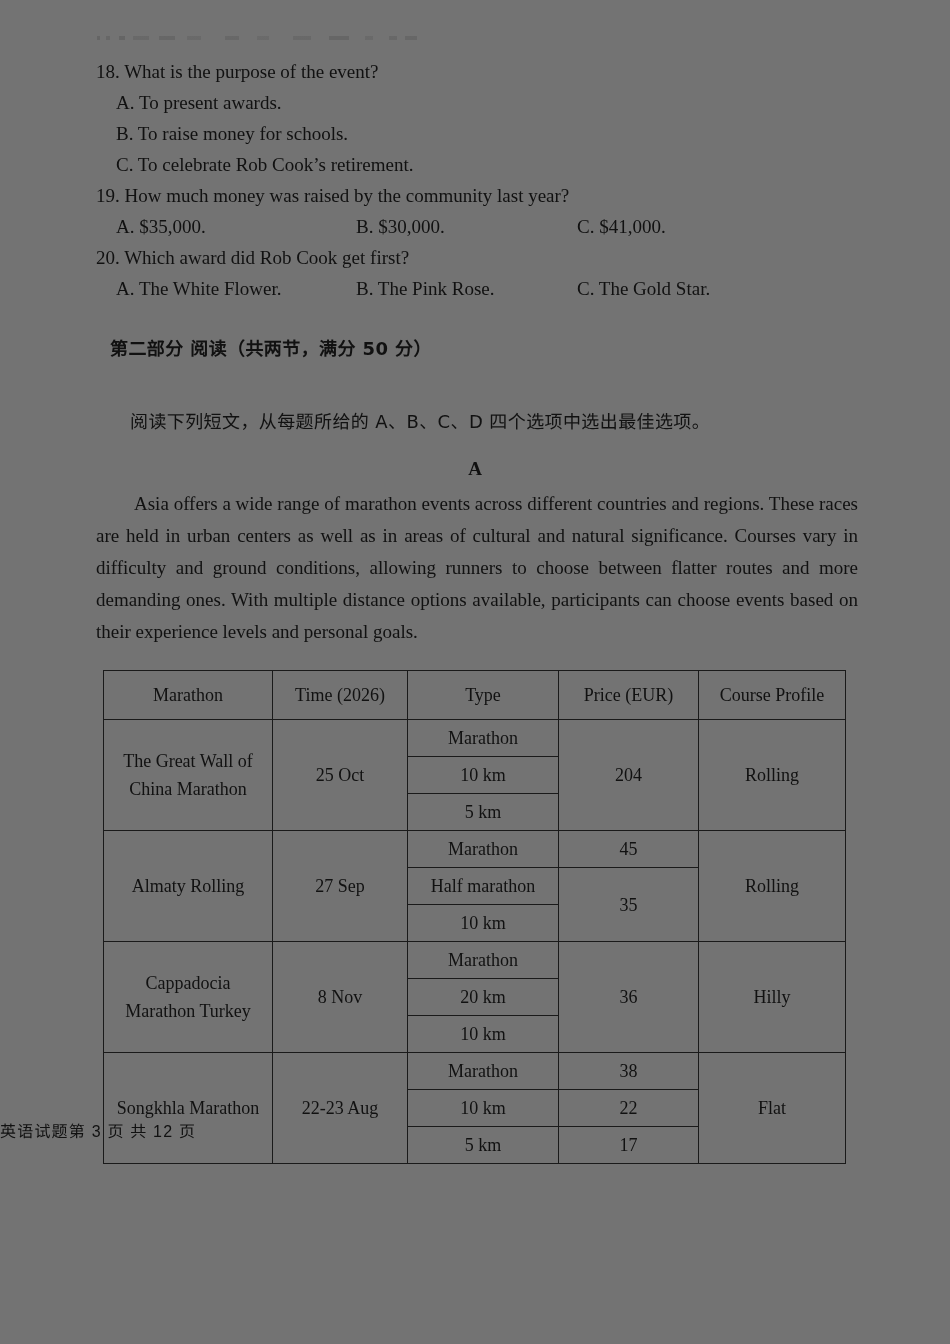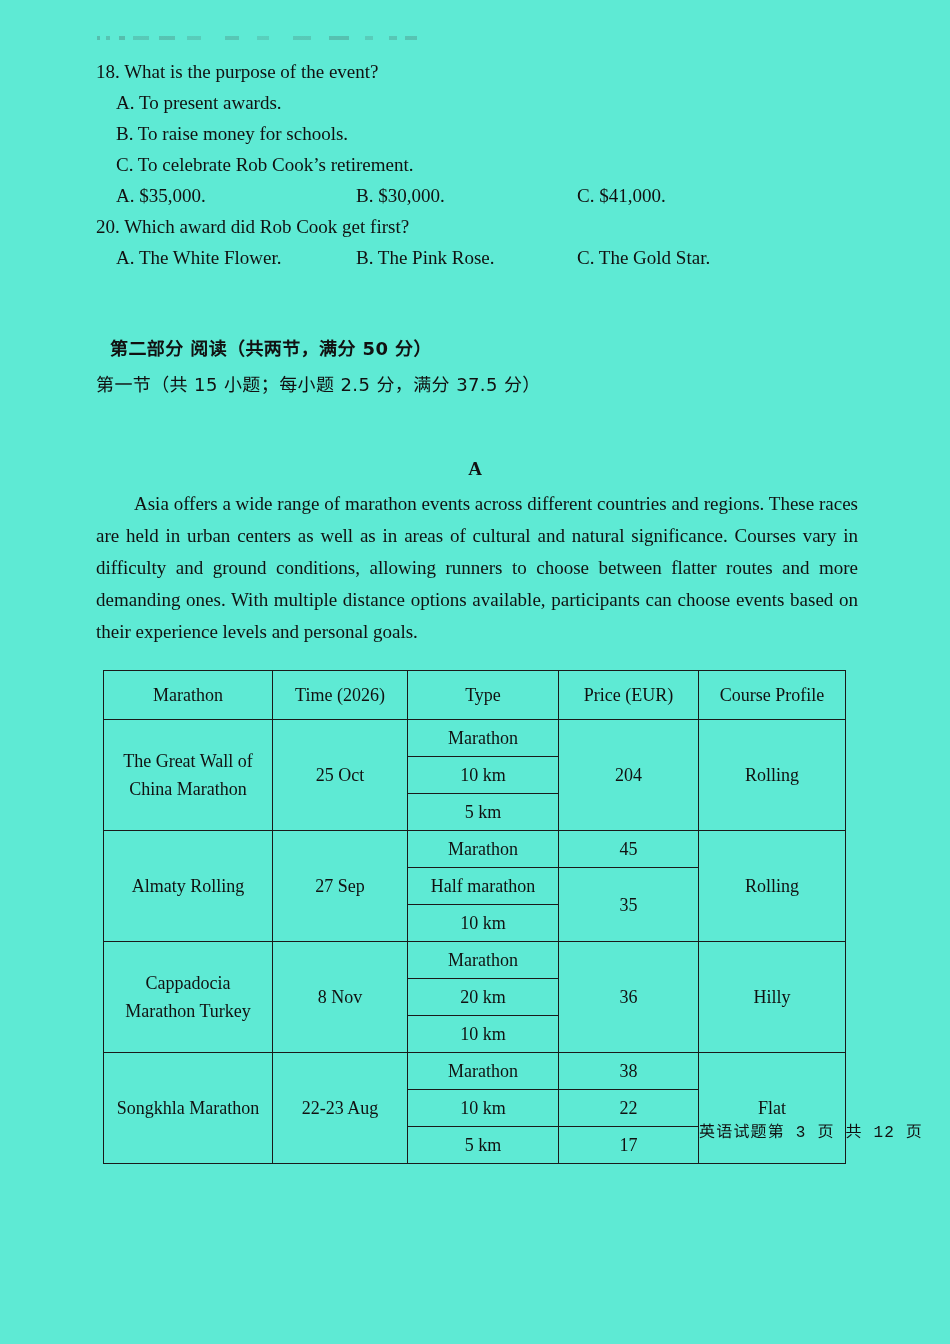--- a/index.html
+++ b/index.html
@@ -13,21 +13,21 @@
     height: 1344px;
     position: relative;
     font-family: "Liberation Serif", "DejaVu Serif", serif;
     color: #111111;
     overflow: hidden;
   }
 
   .page {
     position: absolute;
     inset: 0;
-    background: #5eead4;
+    background: #737373;
     padding-left: 48px;
   }
 
   
   .clipped-line {
     position: absolute;
     left: 97px;
     top: 36px;
     width: 320px;
     height: 4px;
@@ -144,57 +144,58 @@
   .cell-sub { height: 32px; }
   .name-cell { line-height: 30px; }
   .bold-cell { font-weight: 700; }
 
   
   .footer {
     position: absolute;
     top: 1118px;
     left: 0;
     width: 923px;
-    text-align: right;
-    font-family: Liberation Mono, monospace;
+    text-align: left;
+    font-family: Liberation Sans, sans-serif;
     font-size: 16px;
     letter-spacing: 1.2px;
     white-space: nowrap;
   }
 </style>
 </head>
 <body>
 
 <div class="page">
 
   <div class="clipped-line"></div>
 
   <div class="qblock">
 
     <div class="q-line">18. What is the purpose of the event?</div>
     <div class="opt-line">A. To present awards.</div>
     <div class="opt-line">B. To raise money for schools.</div>
     <div class="opt-line">C. To celebrate Rob Cook’s retirement.</div>
 
+    <div class="q-line">19. How much money was raised by the community last year?</div>
     <div class="opt-row">
       <span class="oa">A.  $35,000.</span>
       <span class="ob">B. $30,000.</span>
       <span class="oc">C. $41,000.</span>
     </div>
 
     <div class="q-line">20. Which award did Rob Cook get first?</div>
     <div class="opt-row">
       <span class="oa">A. The White Flower.</span>
       <span class="ob">B. The Pink Rose.</span>
       <span class="oc">C. The Gold Star.</span>
     </div>
   </div>
 
   <div id="sec2-title" class="cn-heading bold">第二部分 阅读（共两节，满分 50 分）</div>
-  <div id="sec1-title" class="cn-heading">第一节（共 15 小题；每小题 2.5 分，满分 37.5 分）</div>
+  <div id="sec1-instr" class="cn-heading">阅读下列短文，从每题所给的 A、B、C、D 四个选项中选出最佳选项。</div>
 
   <div class="passage-label">A</div>
   <div class="passage">Asia offers a wide range of marathon events across different countries and regions. These races are held in urban centers as well as in areas of cultural and natural significance. Courses vary in difficulty and ground conditions, allowing runners to choose between flatter routes and more demanding ones. With multiple distance options available, participants can choose events based on their experience levels and personal goals.</div>
 
   <table class="mtable">
     <colgroup>
       <col class="c-name">
         <col class="c-time">
         <col class="c-type">
       <col class="c-price">

